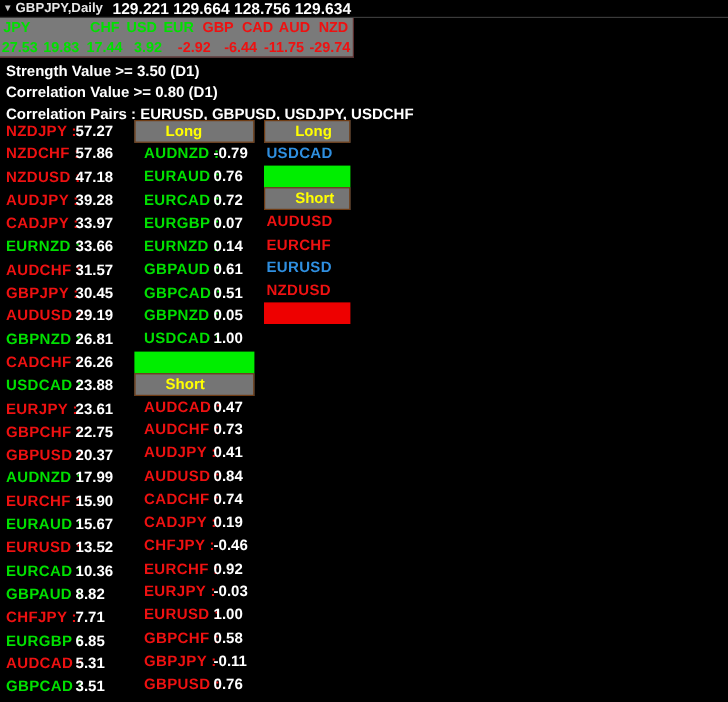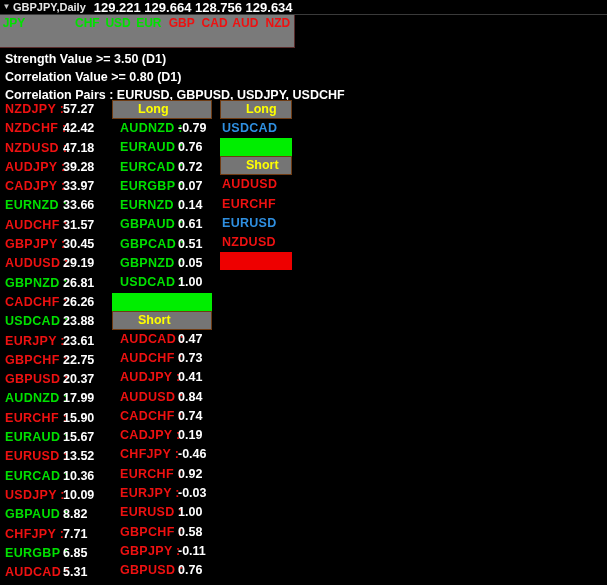--- a/index.html
+++ b/index.html
@@ -178,50 +178,59 @@
   <div class="strength-row" id="strength-names">
       <div class="strength-cell c-pos" style="width: 40px;">JPY</div>
       <div class="strength-cell c-pos" style="width: 44px; margin-left: 44px;">CHF</div>
       <div class="strength-cell c-pos" style="width: 44px;">USD</div>
       <div class="strength-cell c-pos" style="width: 44px;">EUR</div>
       <div class="strength-cell c-neg" style="width: 50px;">GBP</div>
       <div class="strength-cell c-neg" style="width: 44px;">CAD</div>
       <div class="strength-cell c-neg" style="width: 44px;">AUD</div>
       <div class="strength-cell c-neg" style="width: 49px;">NZD</div>
     </div>
+  <div class="strength-row" id="strength-values">
+      <div class="strength-cell c-pos" style="width: 40px;">27.53</div>
+      <div class="strength-cell c-pos" style="width: 44px;">19.83</div>
+      <div class="strength-cell c-pos" style="width: 44px;">17.44</div>
+      <div class="strength-cell c-pos" style="width: 44px;">3.92</div>
+      <div class="strength-cell c-neg" style="width: 50px;">-2.92</div>
+      <div class="strength-cell c-neg" style="width: 44px;">-6.44</div>
+      <div class="strength-cell c-neg" style="width: 44px;">-11.75</div>
+      <div class="strength-cell c-neg" style="width: 49px;">-29.74</div>
+    </div>
 </div>
 
 <div id="criteria">
   <div>Strength Value &gt;= 3.50    (D1)</div>
   <div>Correlation Value &gt;= 0.80    (D1)</div>
   <div>Correlation Pairs : EURUSD, GBPUSD, USDJPY, USDCHF</div>
 </div>
 
 <div class="column" id="col-strength">
     <div class="pair-row"><span class="pname down">NZDJPY :</span><span class="pval">57.27</span></div>
-    <div class="pair-row"><span class="pname down">NZDCHF :</span><span class="pval">42.42</span></div>
+    <div class="pair-row"><span class="pname down">NZDCHF :</span><span class="pval">57.86</span></div>
     <div class="pair-row"><span class="pname down">NZDUSD :</span><span class="pval">47.18</span></div>
     <div class="pair-row"><span class="pname down">AUDJPY :</span><span class="pval">39.28</span></div>
     <div class="pair-row"><span class="pname down">CADJPY :</span><span class="pval">33.97</span></div>
     <div class="pair-row"><span class="pname up">EURNZD :</span><span class="pval">33.66</span></div>
     <div class="pair-row"><span class="pname down">AUDCHF :</span><span class="pval">31.57</span></div>
     <div class="pair-row"><span class="pname down">GBPJPY :</span><span class="pval">30.45</span></div>
     <div class="pair-row"><span class="pname down">AUDUSD :</span><span class="pval">29.19</span></div>
     <div class="pair-row"><span class="pname up">GBPNZD :</span><span class="pval">26.81</span></div>
     <div class="pair-row"><span class="pname down">CADCHF :</span><span class="pval">26.26</span></div>
     <div class="pair-row"><span class="pname up">USDCAD :</span><span class="pval">23.88</span></div>
     <div class="pair-row"><span class="pname down">EURJPY :</span><span class="pval">23.61</span></div>
     <div class="pair-row"><span class="pname down">GBPCHF :</span><span class="pval">22.75</span></div>
     <div class="pair-row"><span class="pname down">GBPUSD :</span><span class="pval">20.37</span></div>
     <div class="pair-row"><span class="pname up">AUDNZD :</span><span class="pval">17.99</span></div>
     <div class="pair-row"><span class="pname down">EURCHF :</span><span class="pval">15.90</span></div>
     <div class="pair-row"><span class="pname up">EURAUD :</span><span class="pval">15.67</span></div>
     <div class="pair-row"><span class="pname down">EURUSD :</span><span class="pval">13.52</span></div>
     <div class="pair-row"><span class="pname up">EURCAD :</span><span class="pval">10.36</span></div>
-    <div class="pair-row"><span class="pname down">USDJPY :</span><span class="pval">10.09</span></div>
     <div class="pair-row"><span class="pname up">GBPAUD :</span><span class="pval">8.82</span></div>
     <div class="pair-row"><span class="pname down">CHFJPY :</span><span class="pval">7.71</span></div>
     <div class="pair-row"><span class="pname up">EURGBP :</span><span class="pval">6.85</span></div>
     <div class="pair-row"><span class="pname down">AUDCAD :</span><span class="pval">5.31</span></div>
     <div class="pair-row"><span class="pname up">GBPCAD :</span><span class="pval">3.51</span></div>
   </div>
 
 <div class="column" id="col-corr">
     <div class="section-head">Long</div>
     <div class="pair-row"><span class="pname up">AUDNZD :</span><span class="pval">-0.79</span></div>

